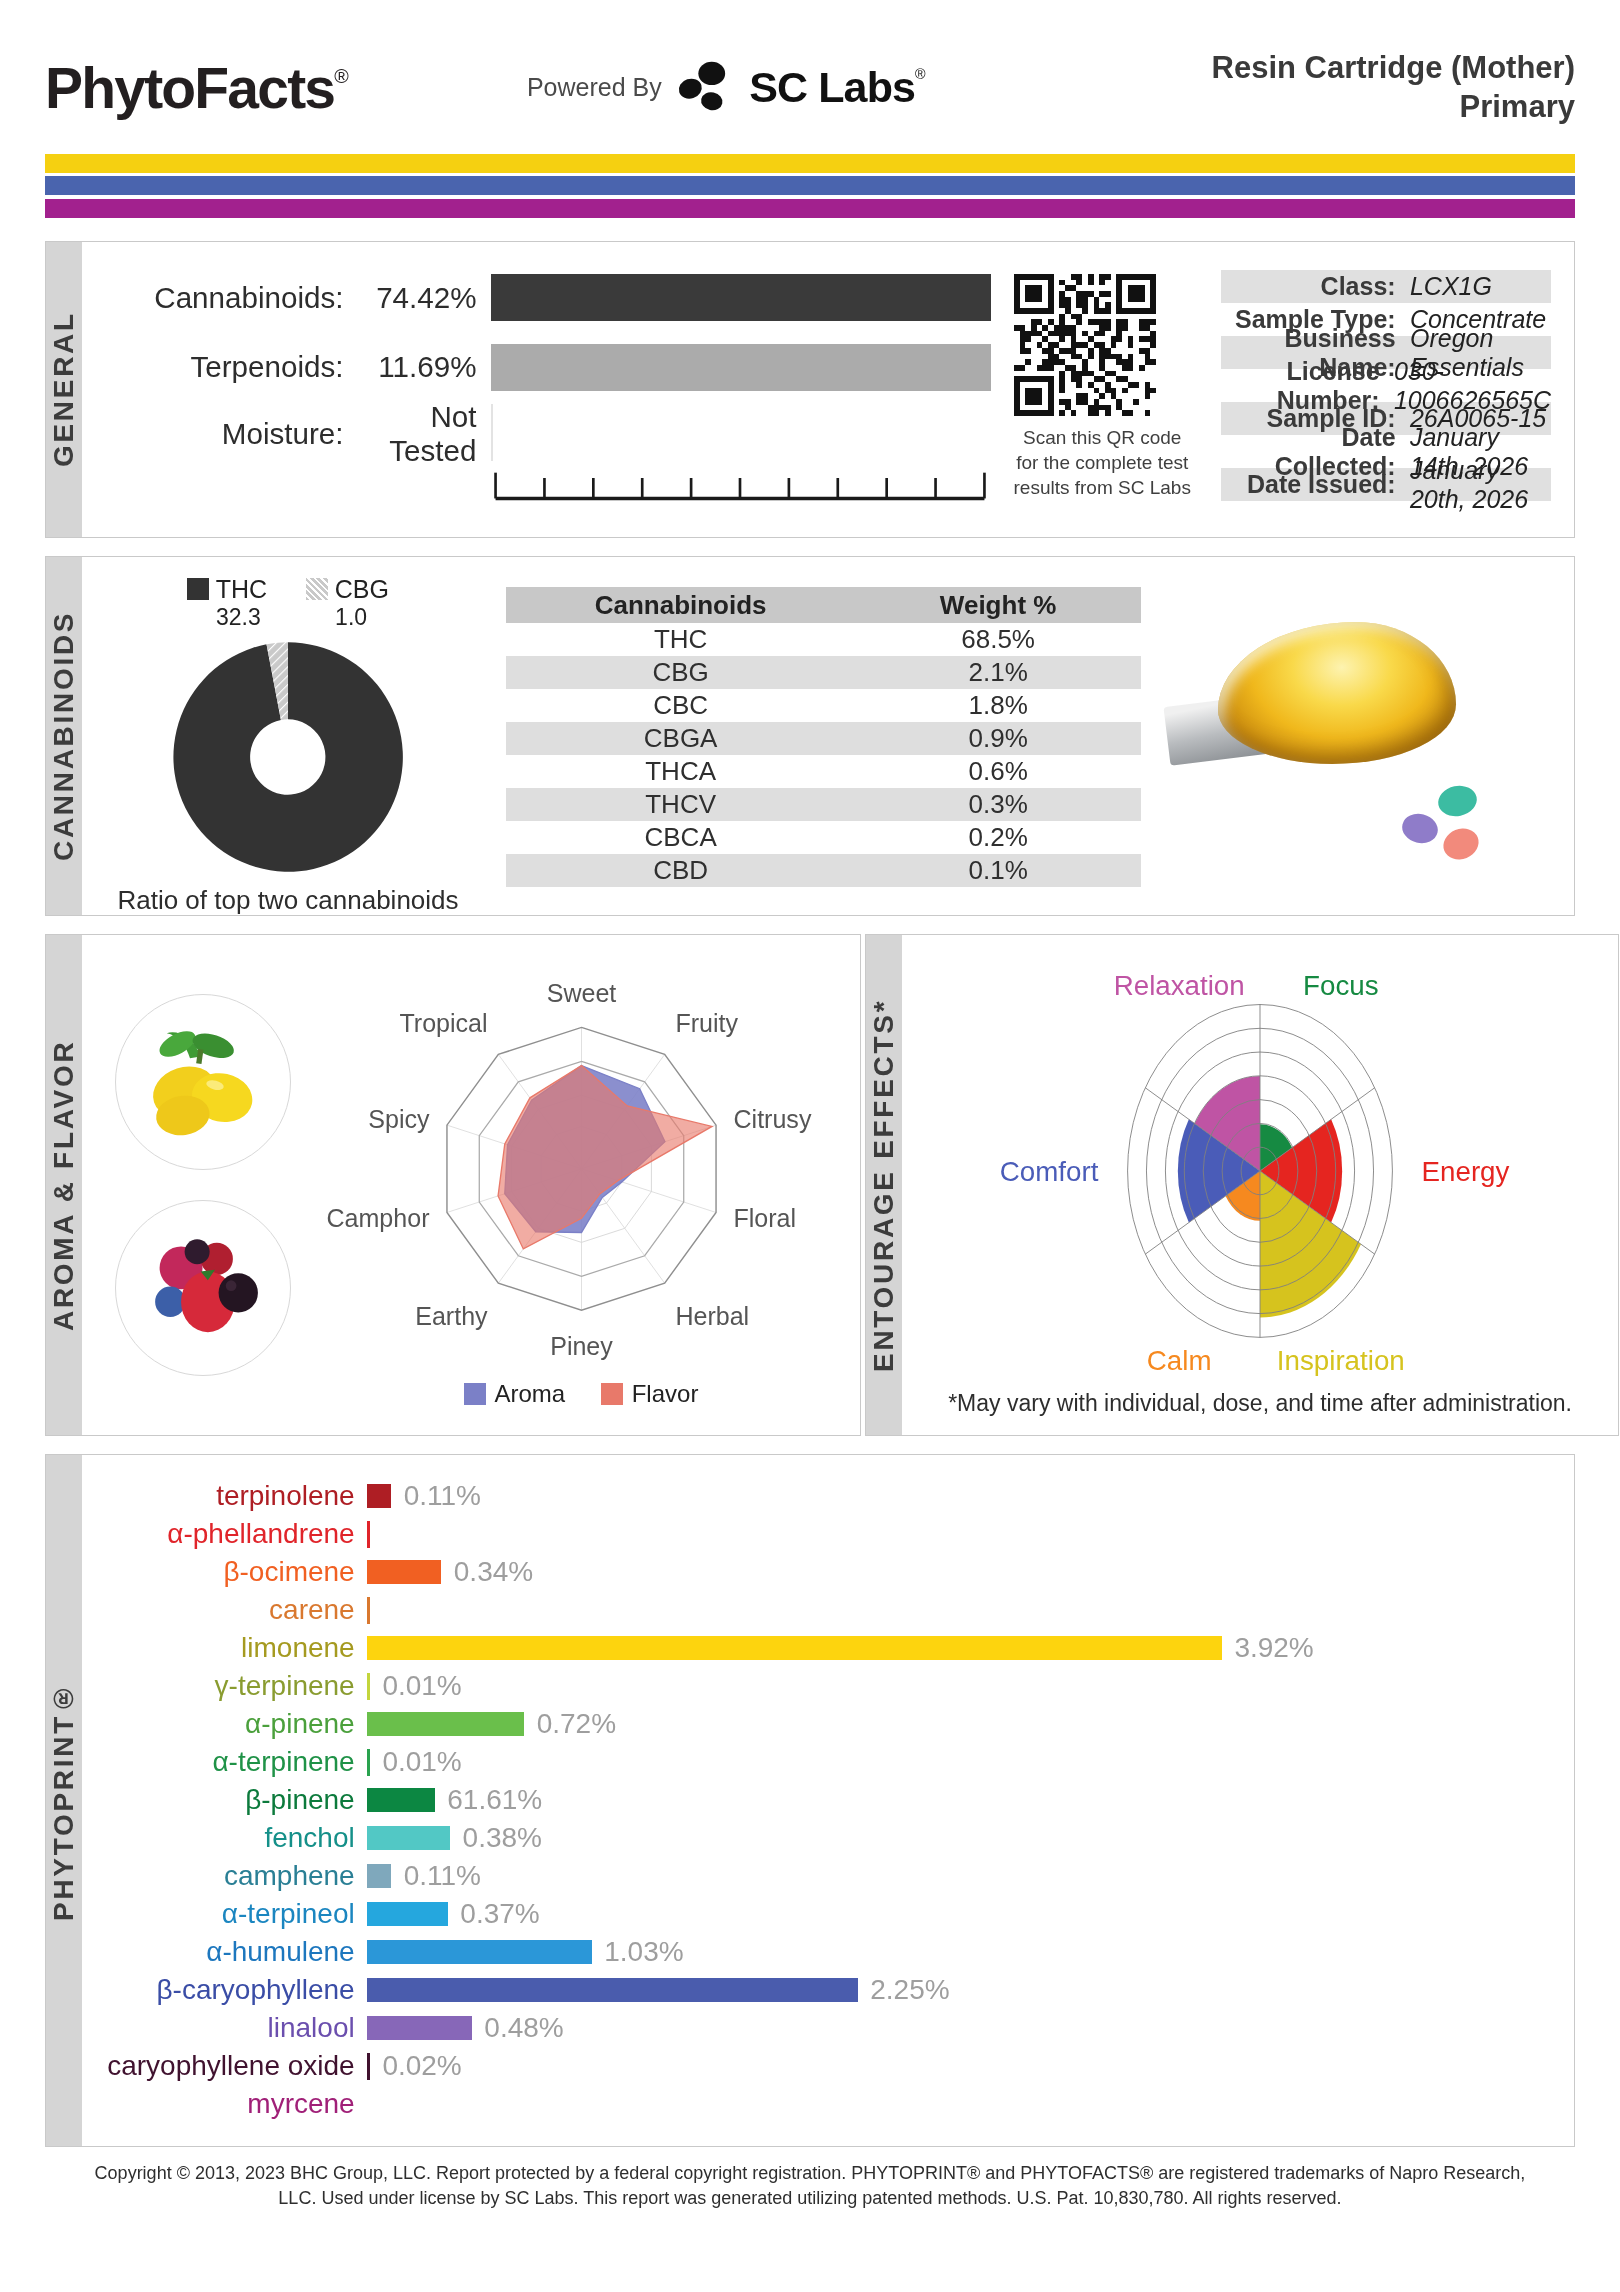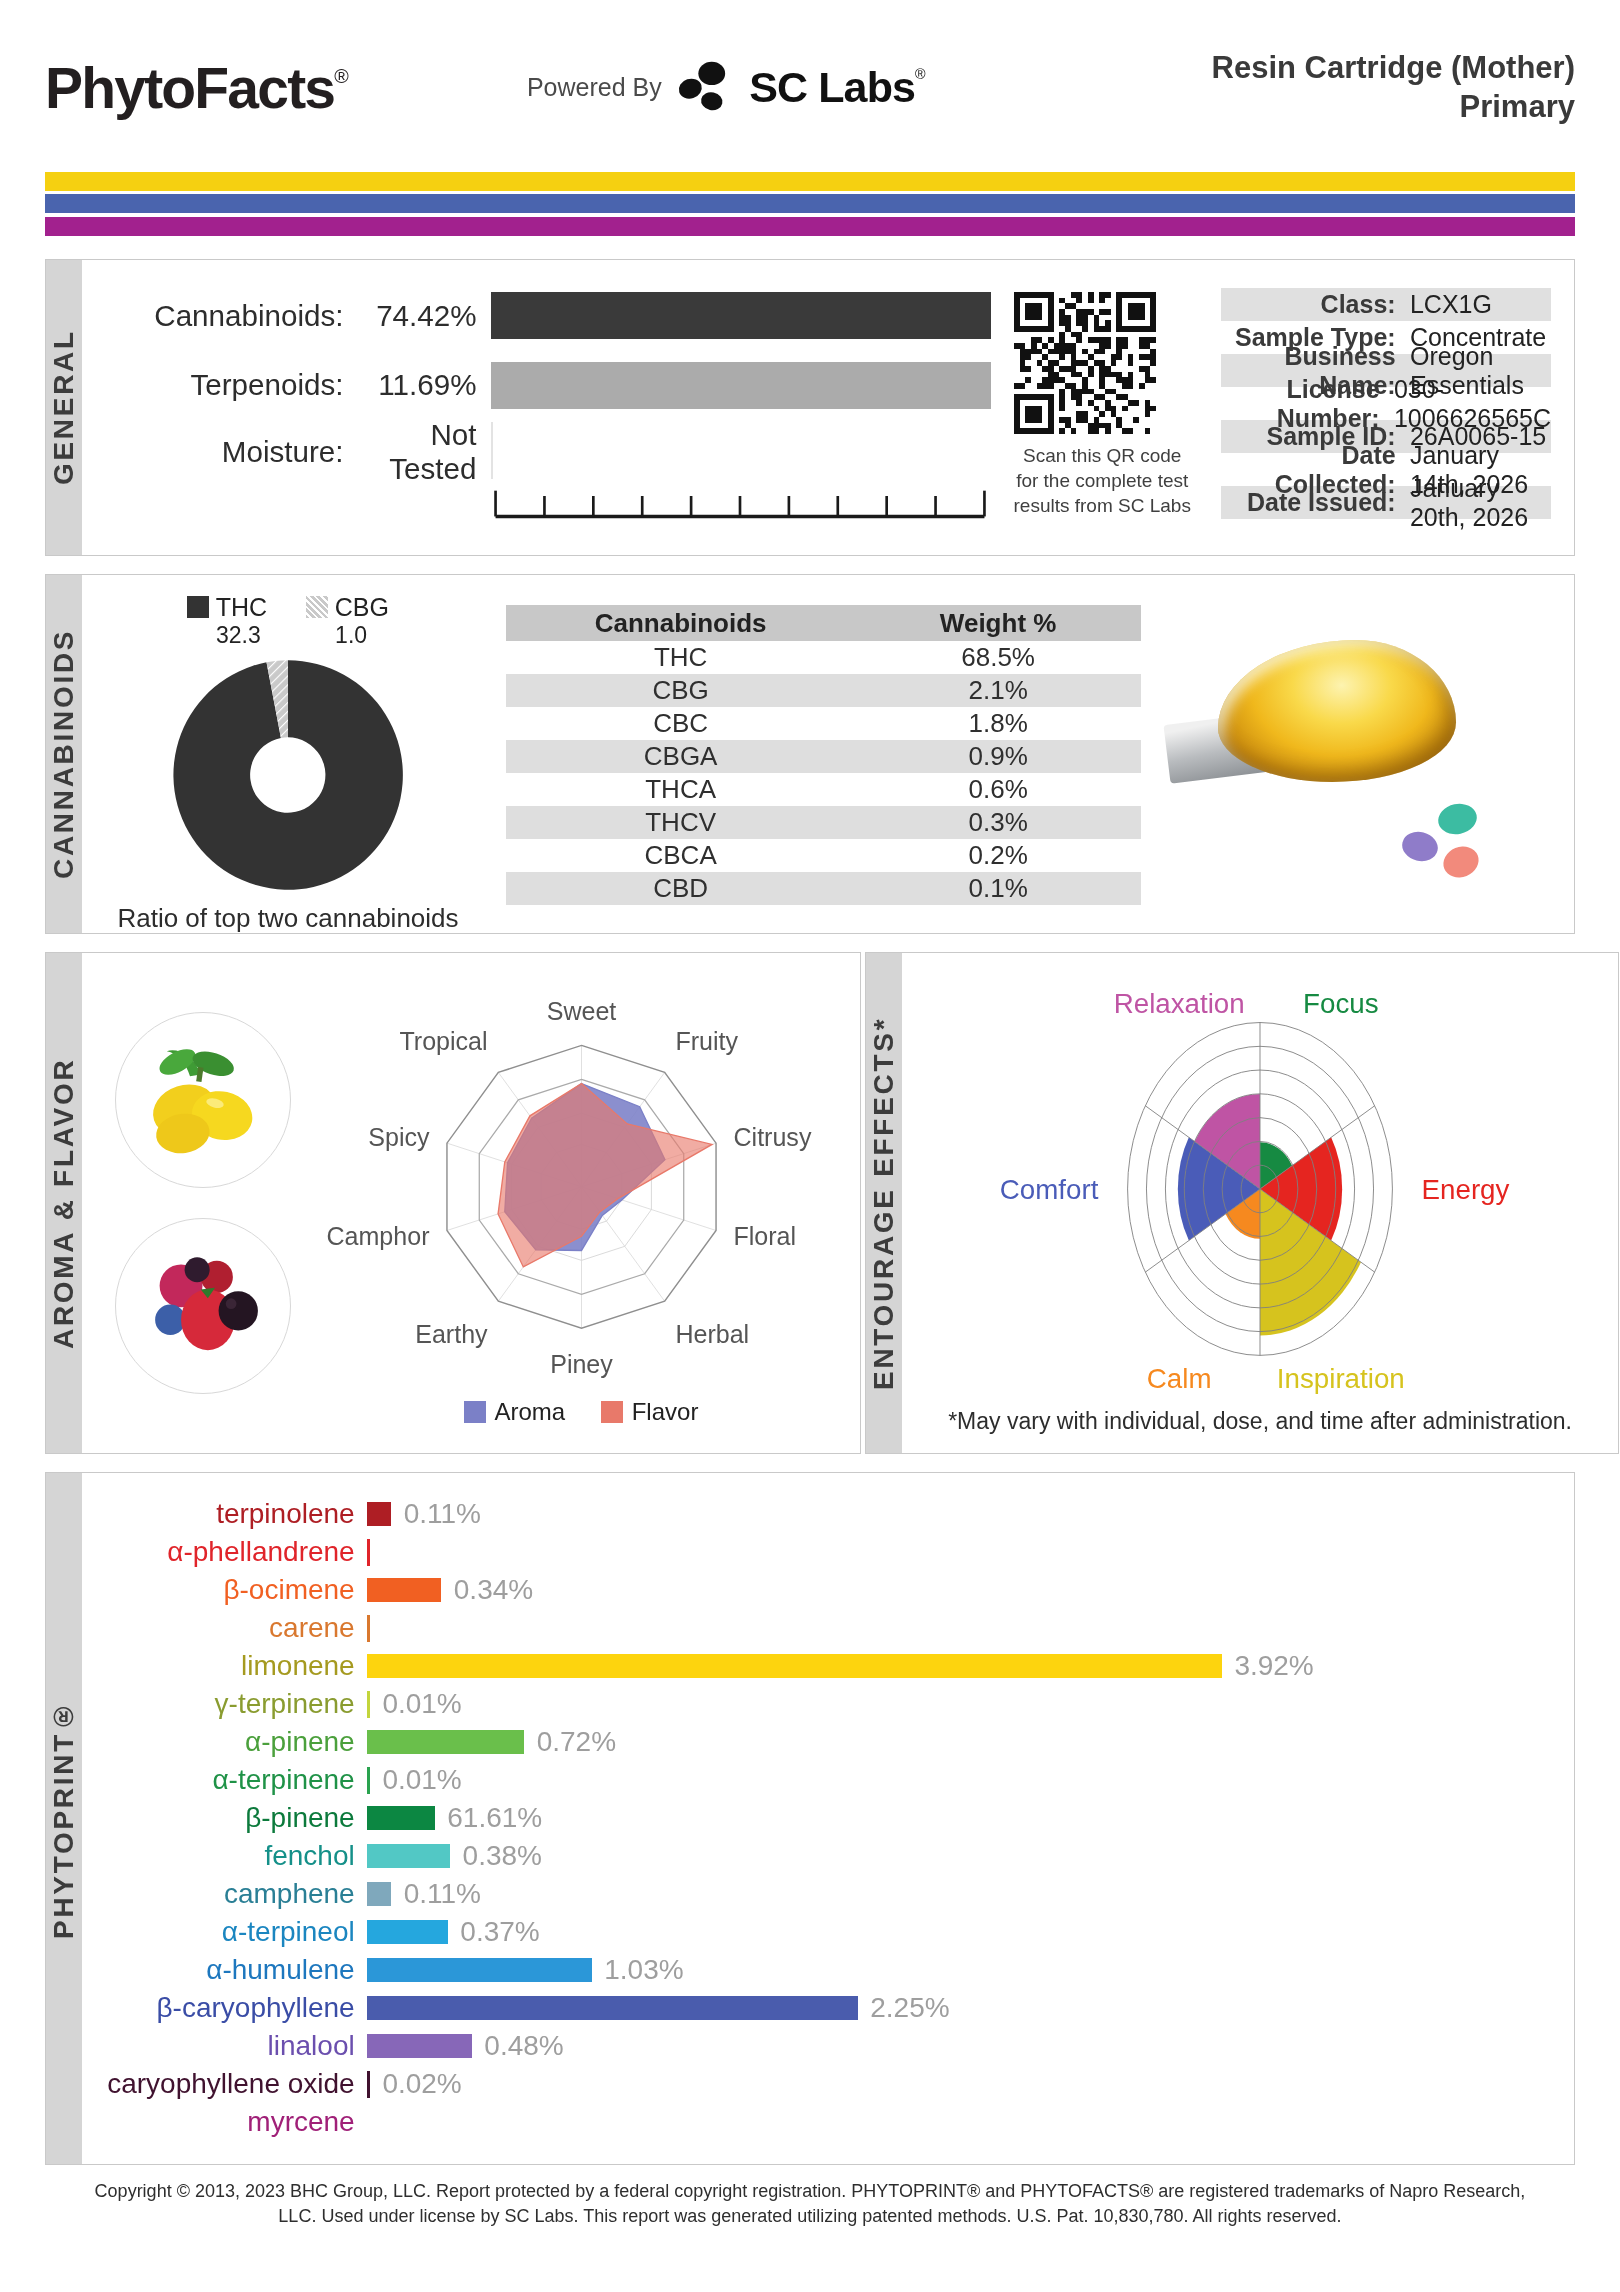--- a/index.html
+++ b/index.html
@@ -1,20 +1,20 @@
 <!DOCTYPE html>
 <html style="font-size:14.3px"><head>
 <meta charset="utf-8">
 <style>
   * { margin:0; padding:0; box-sizing:border-box; }
   body { background:#ffffff; font-family:"Liberation Sans","DejaVu Sans",sans-serif; color:#2f2f2f; width:1620px; }
   .page { width:1620px; min-height:2293px; padding:0 45px; background:#fff; }
 
   
-  .hdr { display:flex; align-items:center; justify-content:space-between; padding:49px 0 45px 0; }
+  .hdr { display:flex; align-items:center; justify-content:space-between; padding:49px 0 27px 0; }
   .brand { font-size:57px; font-weight:700; color:#231f20; letter-spacing:-1.8px; }
   .brand sup { font-size:19.7px; font-weight:400; vertical-align:25px; }
   .powered { display:flex; align-items:center; gap:14.3px; margin-right:107px; }
   .powered-by { font-size:25px; color:#4a4a4a; }
   .sc-name { font-size:43px; font-weight:700; color:#111; letter-spacing:-0.9px; }
   .sc-name sup { font-size:14.3px; vertical-align:23px; font-weight:400; }
   .title { text-align:right; font-size:31px; font-weight:700; color:#3a3a3a; line-height:1.25; }
 
   .stripes { margin-bottom:23px; }
   .stripe { height:19px; margin-bottom:3.6px; }
@@ -37,21 +37,21 @@
   .g-bar { height:100%; }
   .g-divider { position:absolute; left:0; top:-7.2px; width:1.8px; height:57px; background:#e3e3e3; }
   .g-ruler { margin-left:351px; margin-top:9px; }
   .g-qr { width:184px; display:flex; flex-direction:column; align-items:flex-start; }
   .qr { width:142px; height:142px; }
   .qr-cap { margin-top:10.7px; font-size:19px; line-height:1.3; text-align:center; color:#3f3f3f; }
   .g-info { flex:1; margin-top:-3.6px; }
   .info-row { display:flex; height:33px; align-items:center; font-size:25px; }
   .info-row.alt { background:#e0e0e0; }
   .info-label { width:53%; text-align:right; font-weight:700; color:#3a3a3a; }
-  .info-value { flex:1; padding-left:14.3px; color:#222; }
+  .info-value { flex:1; padding-left:14.3px; color:#222;font-style:italic; }
 
   
   .cann { height:360px; margin-bottom:18px; }
   .c-content { flex:1; display:flex; gap:30px; padding:18px 27px 12.5px 18px; }
   .c-donut { width:376px; display:flex; flex-direction:column; align-items:center; }
   .donut-legend { display:flex; gap:39px; margin-bottom:5.4px; }
   .dl-item { display:flex; flex-direction:column; }
   .dl-top { display:flex; align-items:center; gap:7.2px; font-size:25px; color:#222; }
   .dl-sw { width:21.5px; height:21.5px; display:inline-block; }
   .dl-val { font-size:23px; color:#222; margin-left:29px; }

